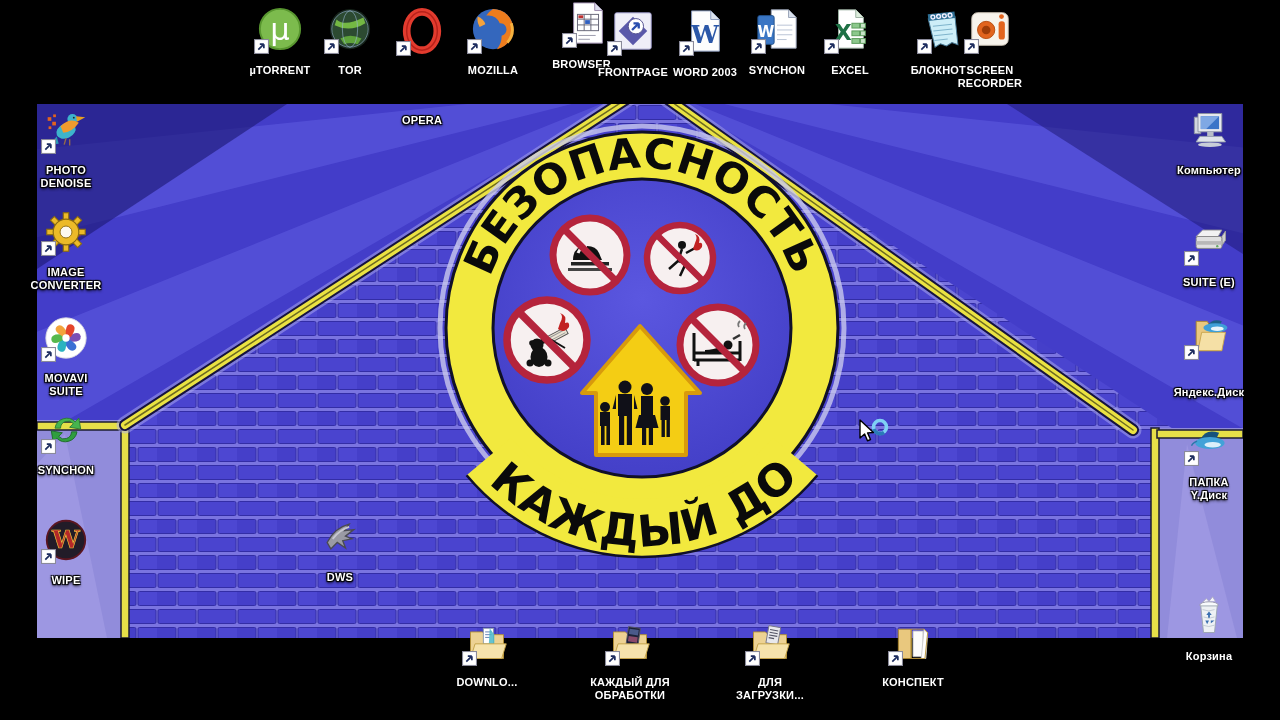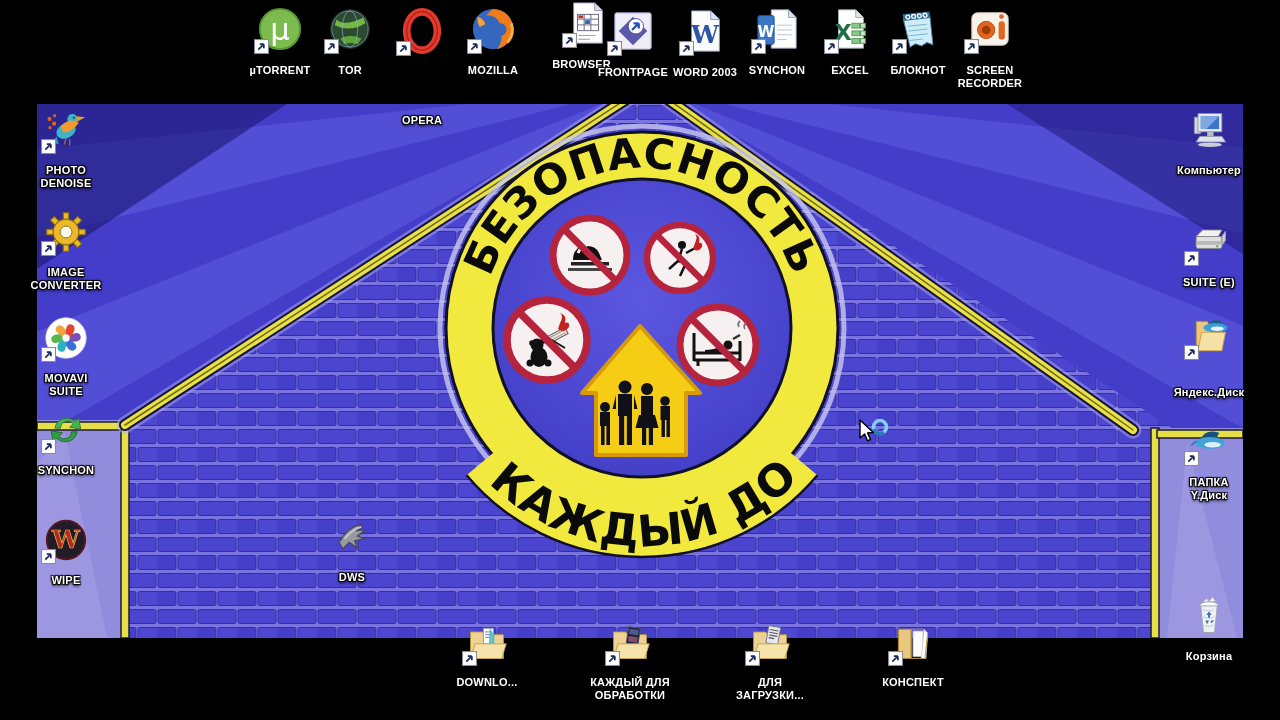--- a/index.html
+++ b/index.html
@@ -330,21 +330,21 @@
           </svg>
           <div class="sc">
             <svg viewBox="0 0 14 14">
               <rect x="0.5" y="0.5" width="13" height="13" fill="#fff" stroke="#8a8a9a"></rect>
               <path d="M4 10L9.2 4.8M9.2 4.8H5.4M9.2 4.8v3.8" stroke="#1c2c5e" stroke-width="1.6" fill="none"></path>
             </svg>
           </div>
         </div>
         <div class="lbl">EXCEL</div>
       </div>
-      <div class="di g-top" style="left: 918px; top: 6px;">
+      <div class="di g-top" style="left: 918px; top: 6px; align-items: flex-end;">
         <div class="ic">
           <svg viewBox="0 0 48 48">
             <g transform="rotate(-6 24 26)">
               <path d="M10 12h28v30l-6-3-6 3-6-3-6 3z" fill="#cdeef8" stroke="#4a7a96"></path>
               <rect x="10" y="7" width="28" height="7" fill="#2e6f94"></rect>
               <g fill="none" stroke="#eef" stroke-width="1.5">
                 <circle cx="15" cy="10.5" r="2"></circle>
                 <circle cx="21" cy="10.5" r="2"></circle>
                 <circle cx="27" cy="10.5" r="2"></circle>
                 <circle cx="33" cy="10.5" r="2"></circle>
@@ -646,21 +646,21 @@
           </svg>
           <div class="sc">
             <svg viewBox="0 0 14 14">
               <rect x="0.5" y="0.5" width="13" height="13" fill="#fff" stroke="#8a8a9a"></rect>
               <path d="M4 10L9.2 4.8M9.2 4.8H5.4M9.2 4.8v3.8" stroke="#1c2c5e" stroke-width="1.6" fill="none"></path>
             </svg>
           </div>
         </div>
         <div class="lbl">КОНСПЕКТ</div>
       </div>
-      <div class="di g-middle" style="left: 352px; top: 515px; justify-content: center;">
+      <div class="di g-middle" style="left: 340px; top: 515px; justify-content: center;">
         <div class="ic">
           <svg viewBox="0 0 48 48">
             <path d="M10 30q8-16 24-20l-5 7 10-1-9 7 7 3-10 2 3 8-9-6-7 7z" fill="#9a9aa4" stroke="#4a4a52" stroke-width="1.5"></path>
             <path d="M16 26q8-10 18-13" stroke="#c8c8d0" stroke-width="2" fill="none"></path>
           </svg>
         </div>
         <div class="lbl">DWS</div>
       </div>
     </div>
 

